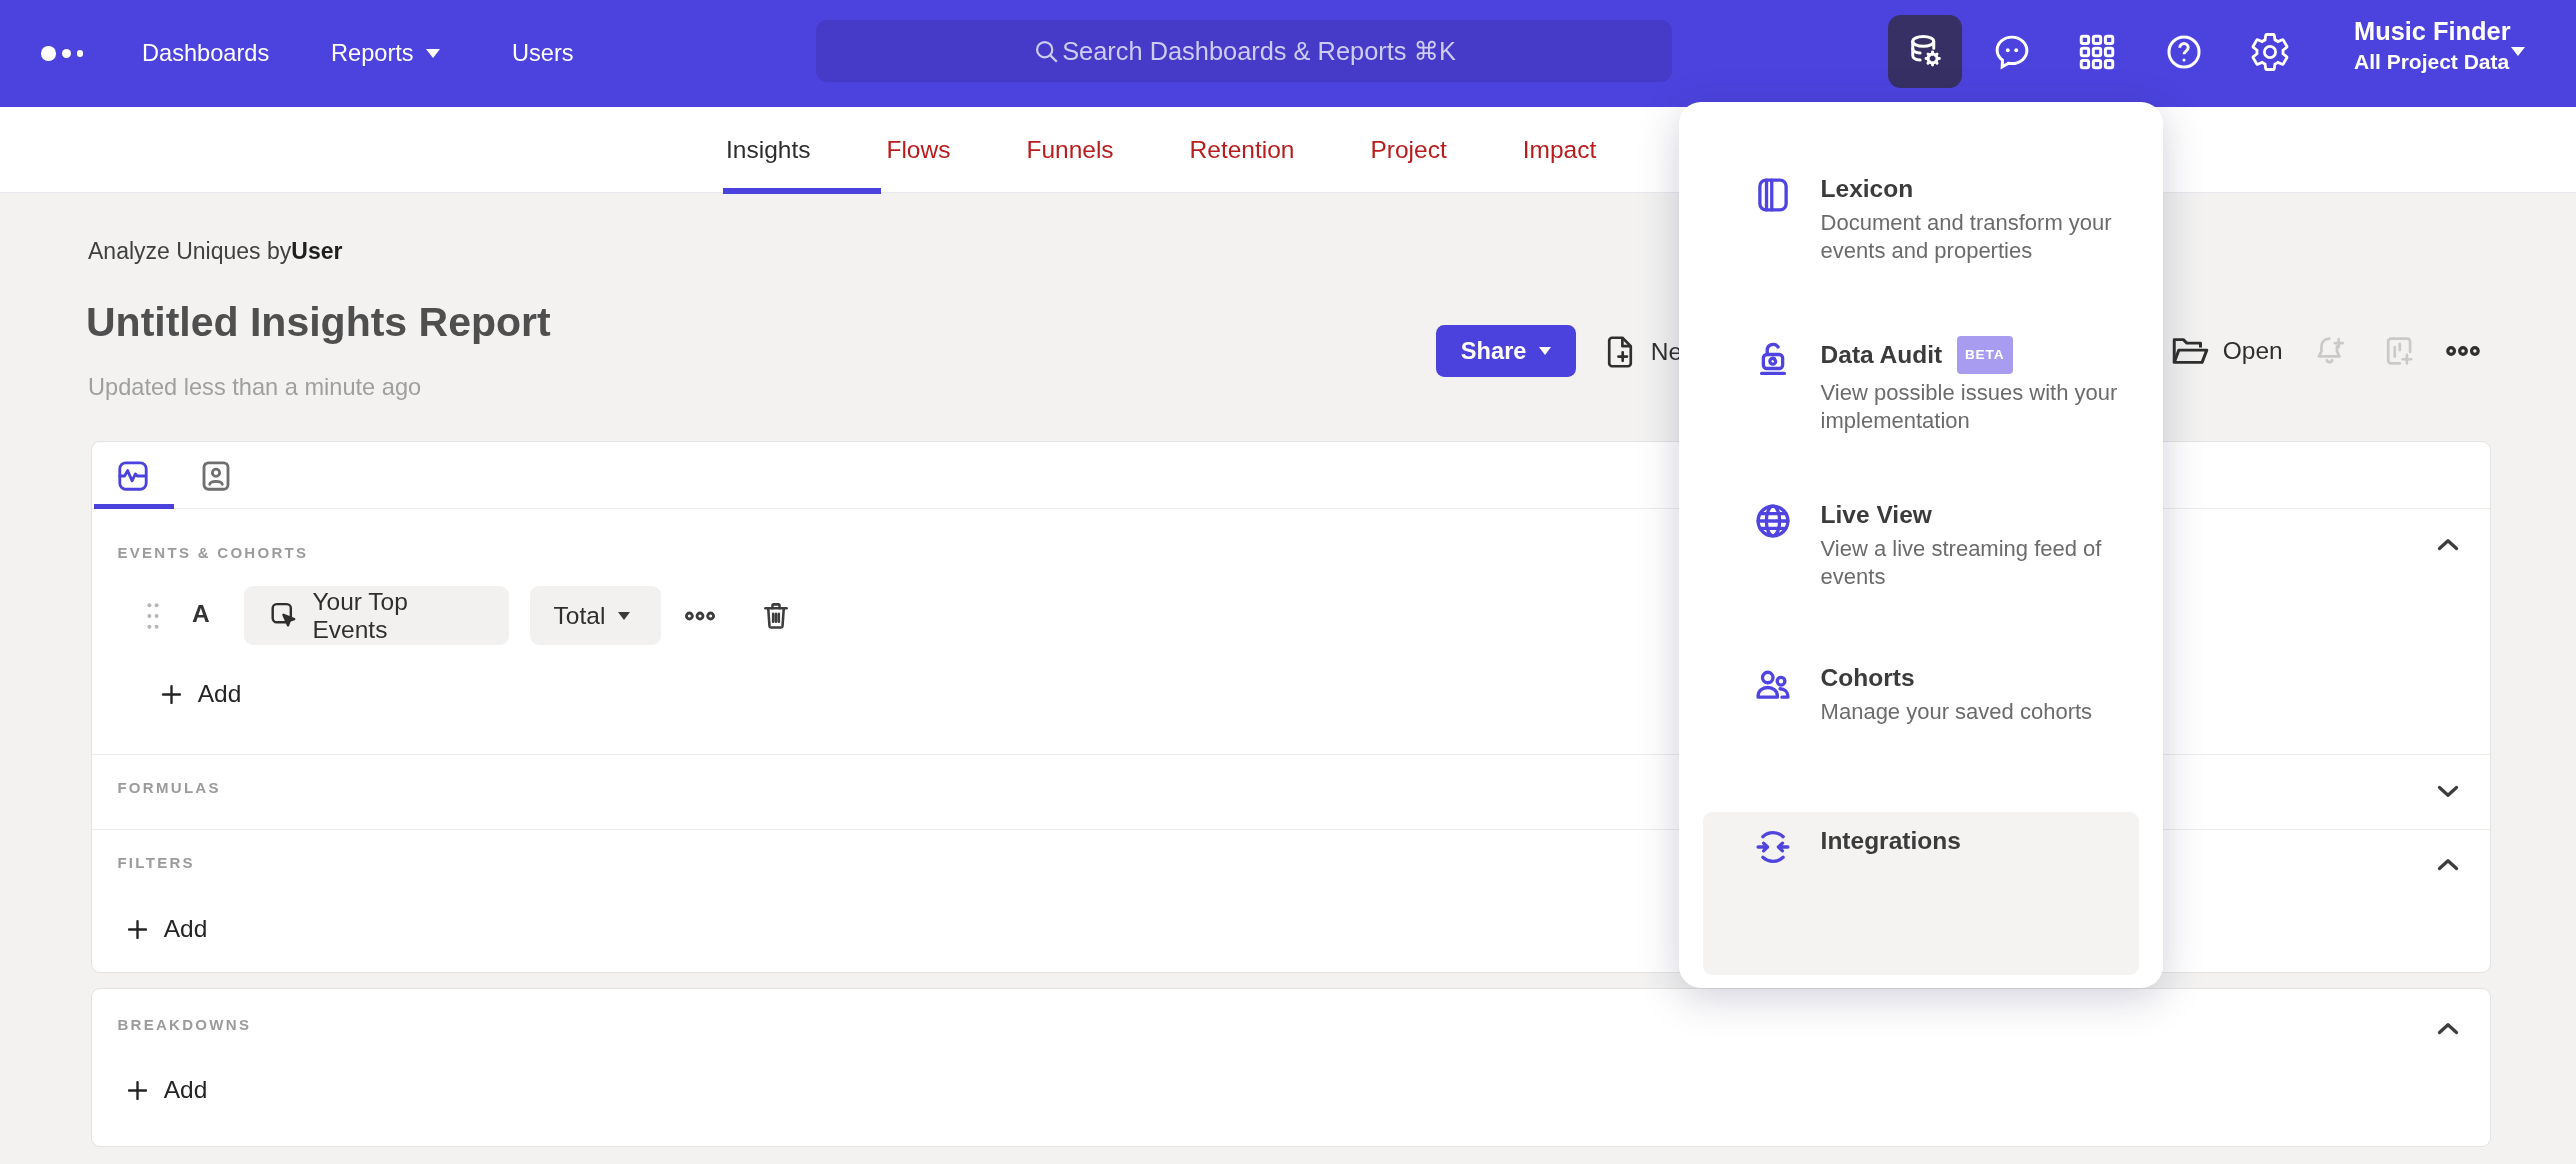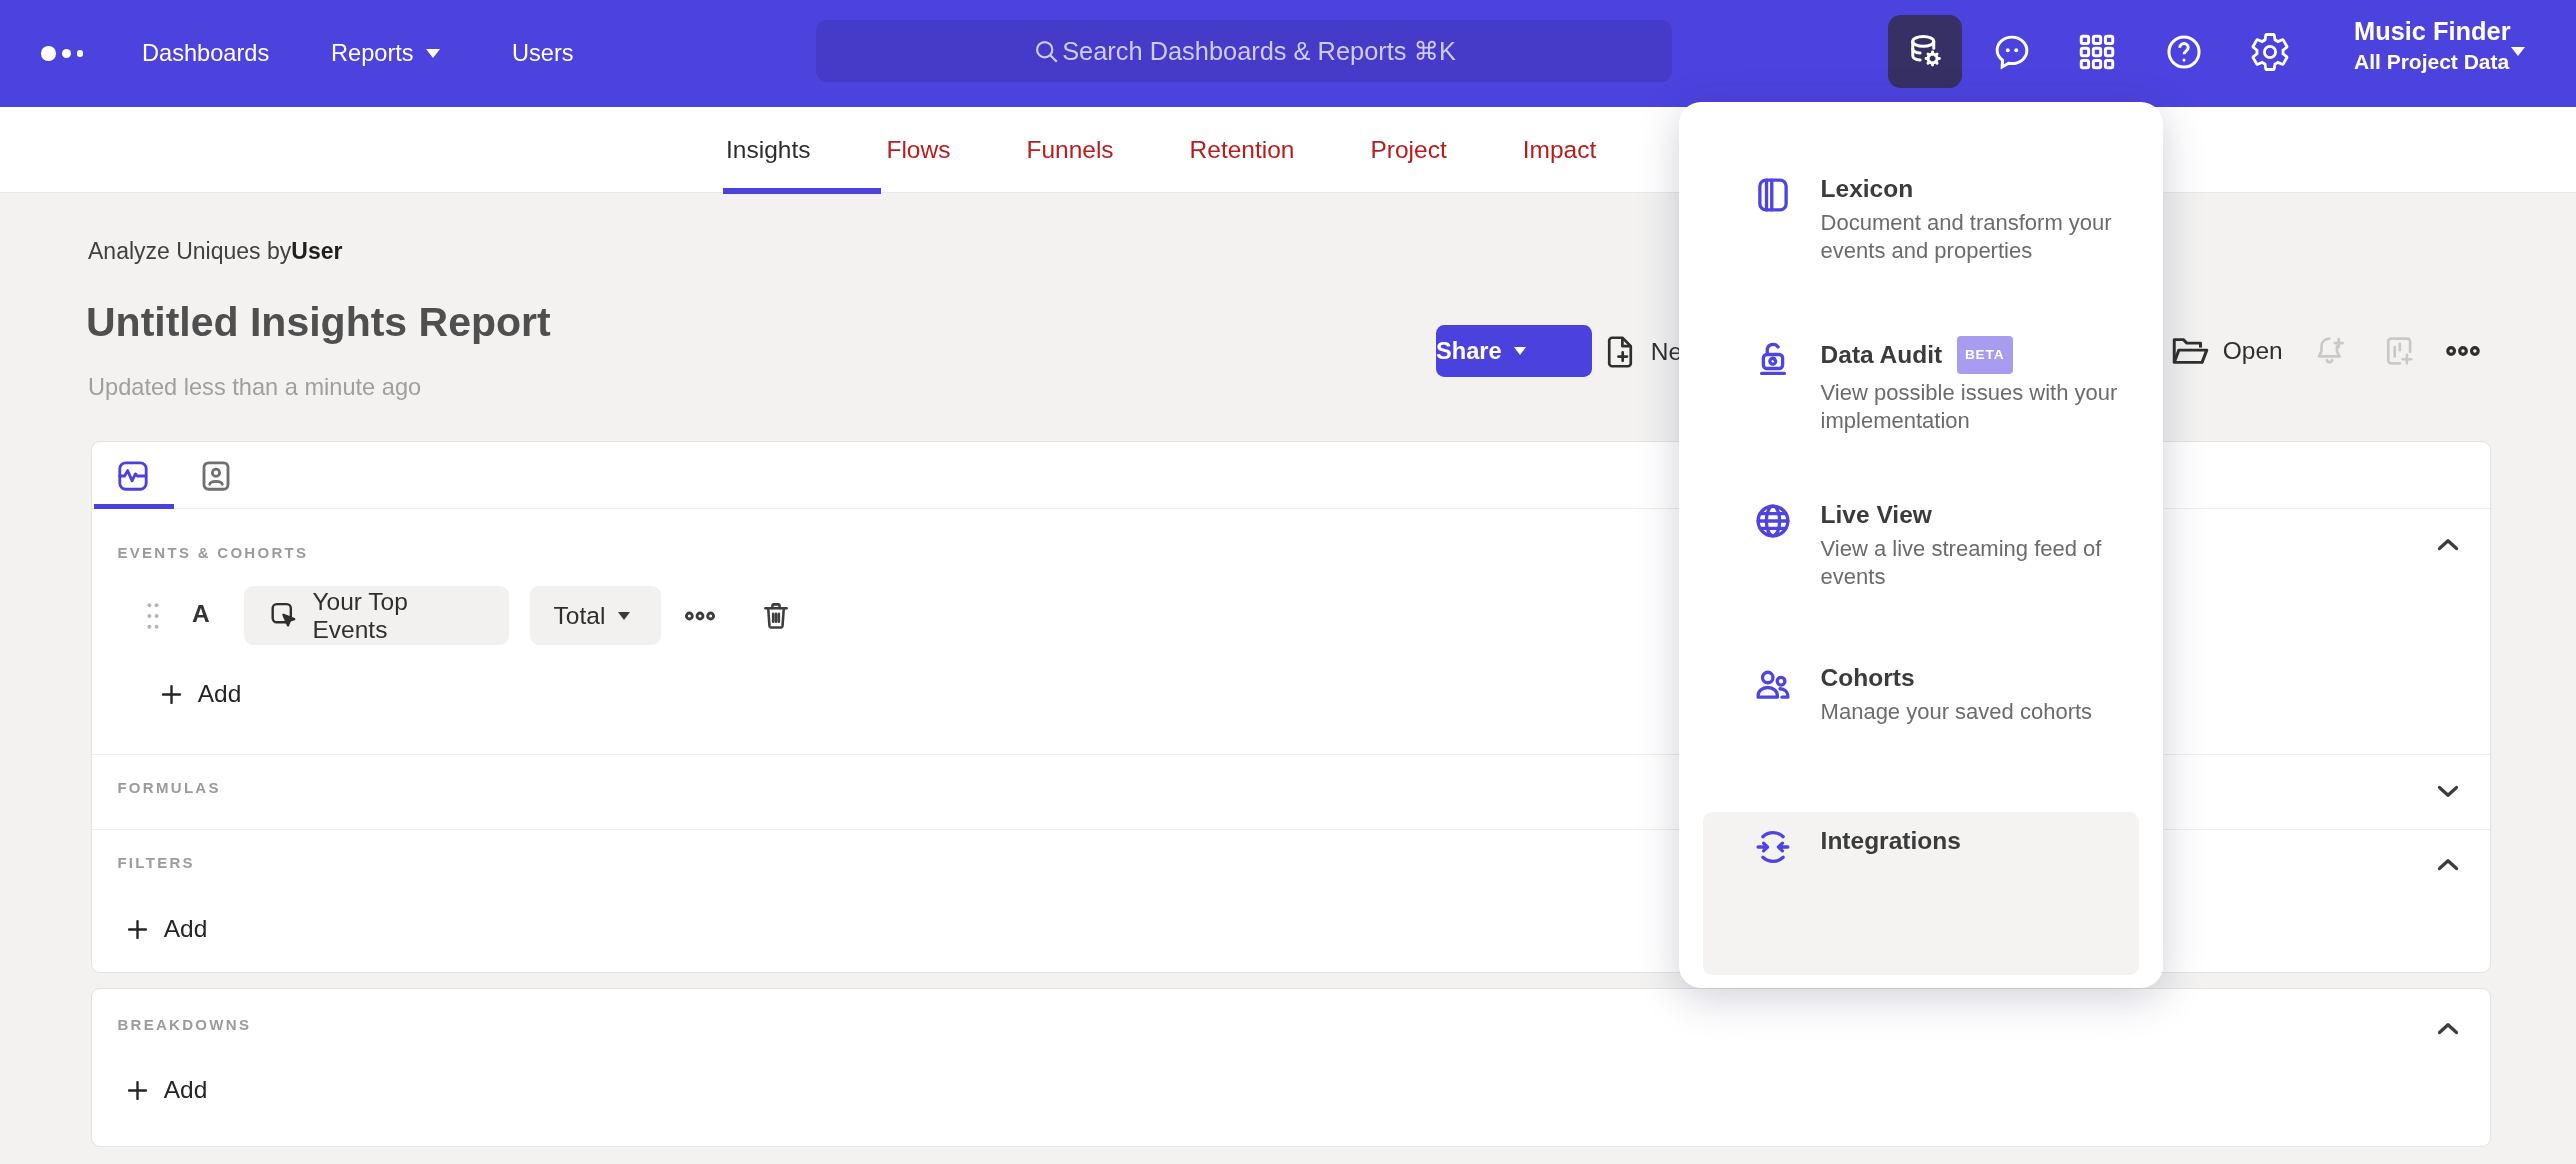--- a/index.html
+++ b/index.html
@@ -29,21 +29,21 @@
   .tabs{ position:absolute; left:726px; top:0; height:86px; display:flex; gap:76px; align-items:center;}
   .tab{ font-size:24.5px; color:#b91c1c; cursor:pointer;}
   .tab.active{ color:#2d2d2d; font-weight:500;}
   .tab-underline{ position:absolute; left:723px; bottom:-1.8px; width:158px; height:6.3px; background:#4b42de;}
 
   
   .analyze{ position:absolute; left:88px; top:238px; font-size:23px; color:#414141; font-weight:500;}
   .analyze b{ color:#1f1f1f; font-weight:700; margin-left:0; cursor:pointer;}
   .rtitle{ position:absolute; left:86px; top:299px; font-size:41px; font-weight:700; color:#4f4f4f; cursor:text;}
   .updated{ position:absolute; left:88px; top:374px; font-size:23.6px; color:#9f9f9f;}
-  .share-btn{ position:absolute; left:1436px; top:325px; width:156px; height:52px; background:#4b42de; border:none; border-radius:8.2px; color:#fff; font-size:23.6px; font-weight:600; font-family:inherit; display:flex; align-items:center; justify-content:flex-start; gap:12.7px; cursor:pointer;}
+  .share-btn{ position:absolute; left:1436px; top:325px; width:140px; height:52px; background:#4b42de; border:none; border-radius:8.2px; color:#fff; font-size:23.6px; font-weight:600; font-family:inherit; display:flex; align-items:center; justify-content:center; gap:12.7px; cursor:pointer;}
   .share-btn .caret{ border-top-width:8.2px; border-left-width:6.3px; border-right-width:6.3px;}
   .hact{ position:absolute; display:flex; align-items:center; gap:11.8px; color:#2f2f2f; font-size:24.5px; font-weight:500; cursor:pointer;}
   .hact.new{ left:1601px; top:333px;}
   .hact.open{ left:2169px; top:330px;}
   .hicon{ position:absolute; top:332px; width:38px; height:38px; cursor:pointer;}
   .hicon.dis{ color:#c9c9c9;} .hicon.dark{ color:#2f2f2f;}
 
   
   .card{ position:absolute; left:91px; width:2400px; background:#fff; border:0.9px solid #e4e3e1; border-radius:9px;}
   .card1{ top:441px; height:532px;}

